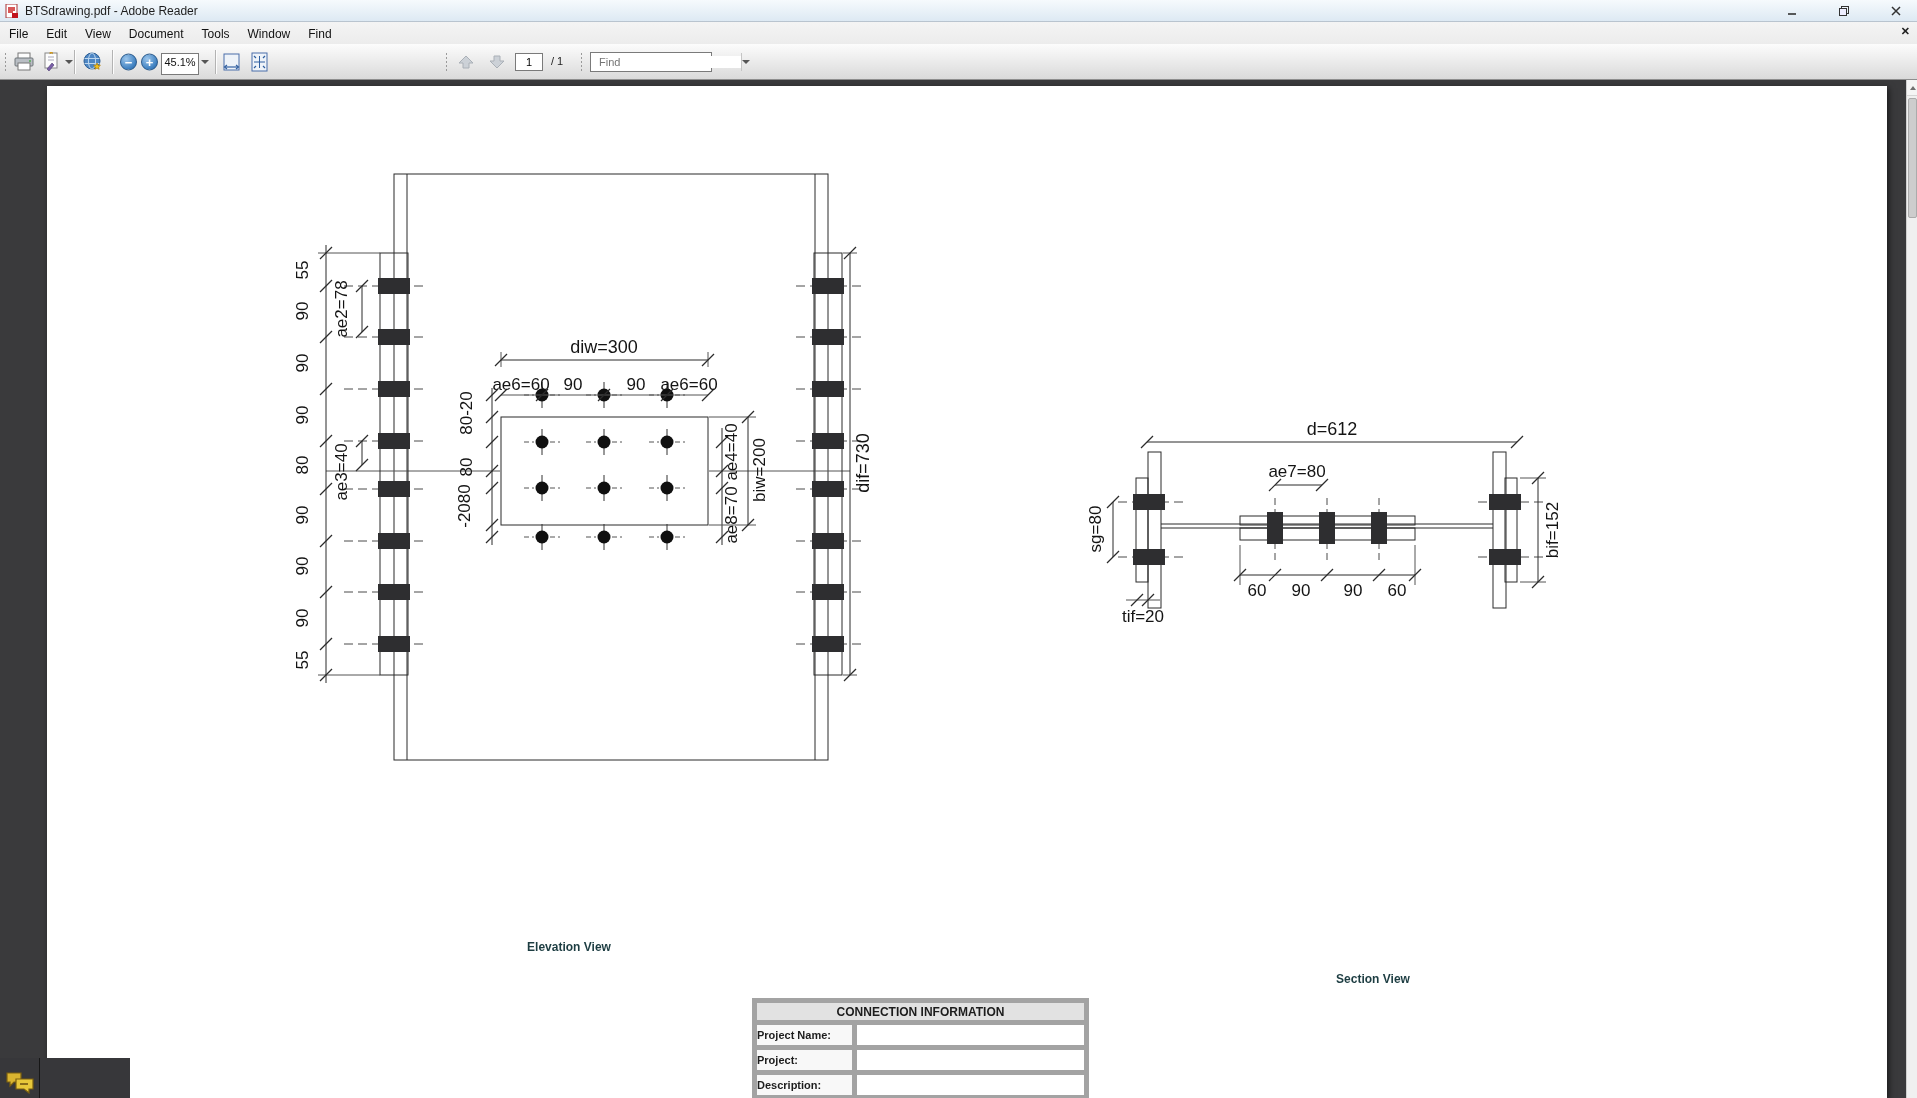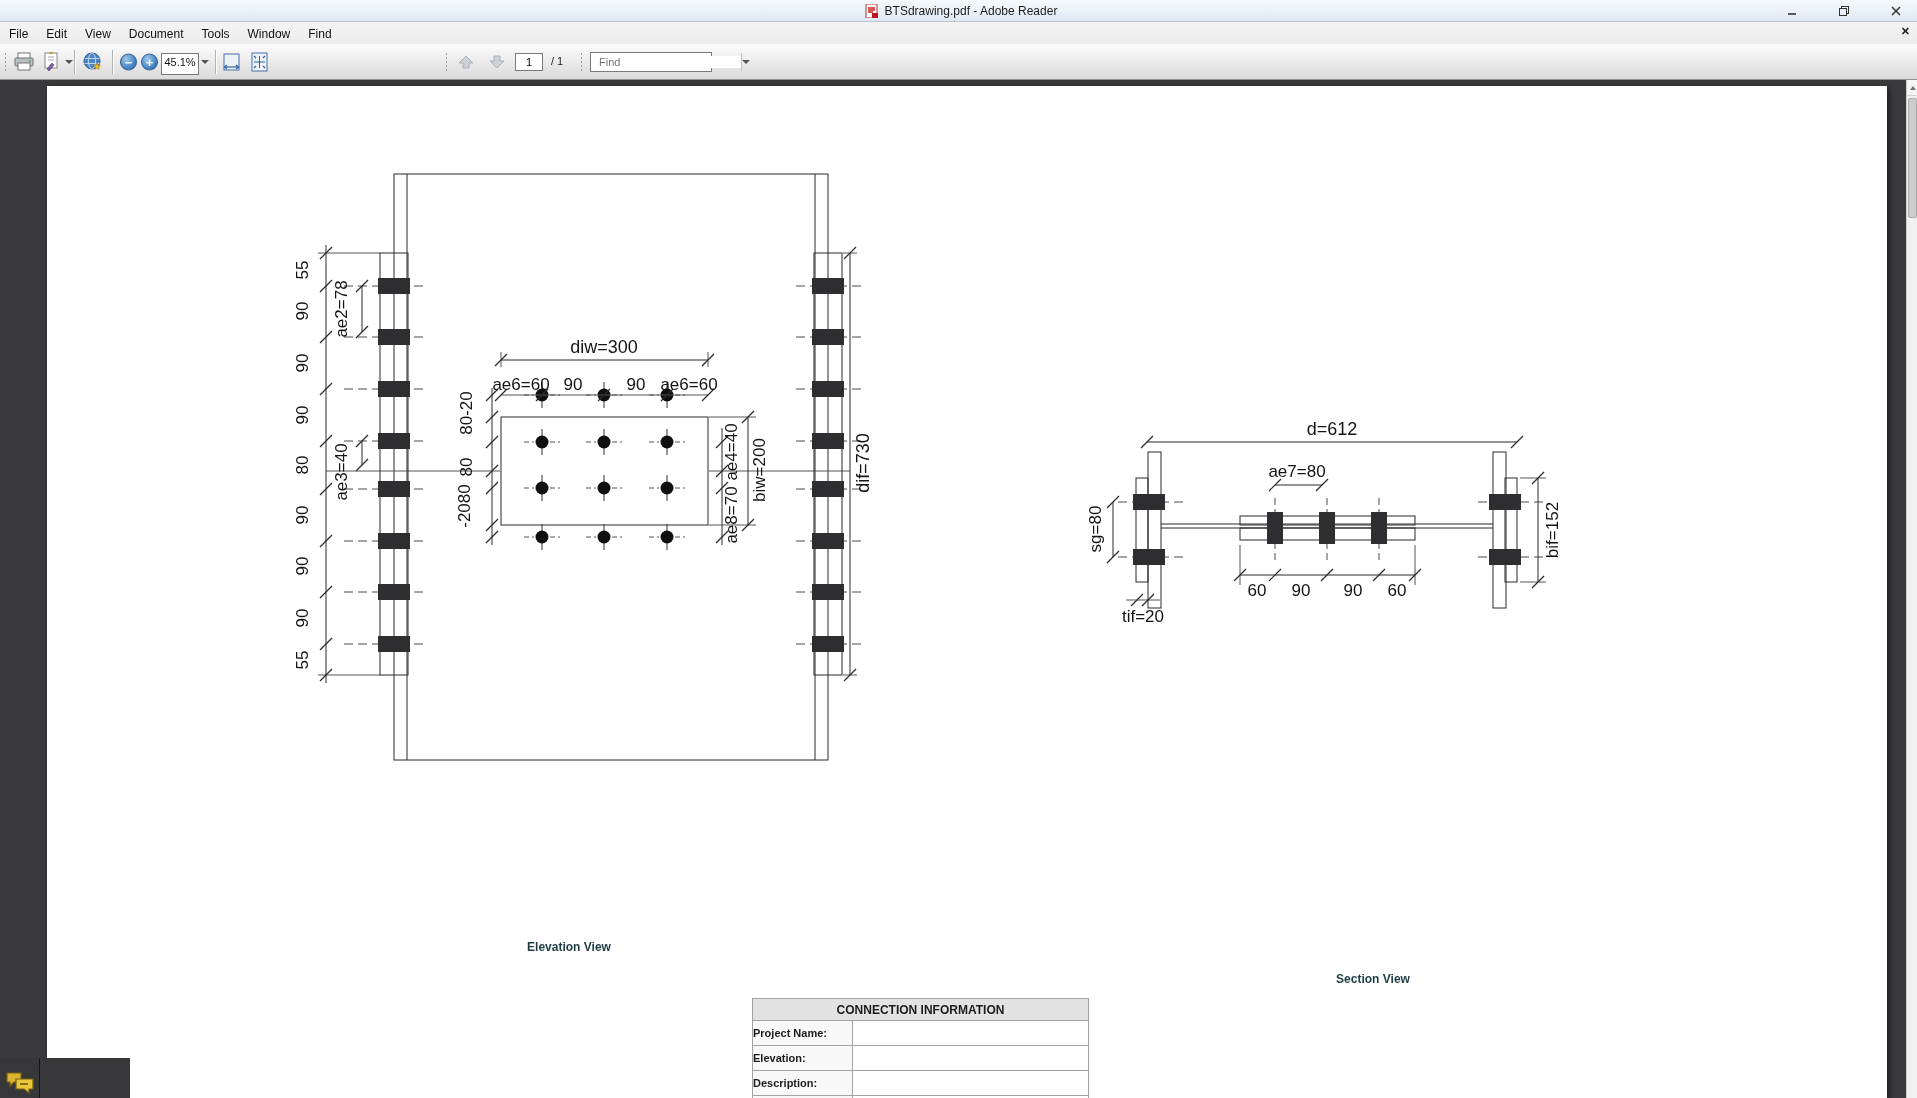--- a/index.html
+++ b/index.html
@@ -3,21 +3,21 @@
 <meta charset="utf-8">
 <style>
   * { margin:0; padding:0; box-sizing:border-box; }
   html,body { width:1917px; height:1098px; overflow:hidden; }
   body { font-family:"Liberation Sans", sans-serif; }
   #app { position:relative; width:1917px; height:1098px; background:#3a3a3c; }
 
   
   .titlebar { position:absolute; left:0; top:0; width:1917px; height:22px;
     background:linear-gradient(#f6fafd,#dde9f3); border-bottom:1px solid #b9c4cf;
-    display:flex; align-items:center;justify-content:center; }
+    display:flex; align-items:center; }
   .app-icon { width:14px; height:14px; margin:0 6px 0 5px; }
   .title-text { font-size:12px; color:#1e1e1e; }
   .win-buttons { position:absolute; right:8px; top:0; height:22px; display:flex; align-items:center; gap:26px; }
   .win-btn { width:26px; height:16px; display:flex; align-items:center; justify-content:center; color:#333; }
 
   .menubar { position:absolute; left:0; top:22px; width:1917px; height:22px;
     background:linear-gradient(#f4f4f4,#ececec); display:flex; align-items:flex-end; }
   .menu-item { font-size:12px; color:#111; padding:3px 9px; cursor:default; }
   .menubar-close { position:absolute; right:7px; top:3px; font-size:11px; font-weight:bold; color:#222; }
 
@@ -48,21 +48,21 @@
   .docarea { position:absolute; left:0; top:80px; width:1917px; height:1018px; background:#3a3a3c; overflow:hidden; }
   .page { position:absolute; left:47px; top:6px; width:1840px; height:1012px; background:#ffffff;
     box-shadow:2px 2px 6px rgba(0,0,0,.55); }
   svg.drawing { position:absolute; left:0; top:0; pointer-events:none; }
 
   .view-title { position:absolute; transform:translateX(-50%); font-size:12px; font-weight:bold;
     color:#1d3d42; white-space:nowrap; }
 
   table.info { position:absolute; left:752px; top:918px; width:337px; border-collapse:collapse;
     font-size:11px; color:#1c1c1c; background:#fff; }
-  table.info th, table.info td { border:1px solid #a3a3a3; }
+  table.info th, table.info td { border:5px solid #a3a3a3; }
   table.info th { height:22px; background:#e2e2e2; font-size:12px; font-weight:bold; text-align:center; }
   table.info td.lbl { width:100px; height:25px; background:#f8f8f8; font-weight:bold; padding-left:0; }
   table.info td.val { background:#ffffff; }
 
   .corner-patch { position:absolute; left:0; top:1058px; width:130px; height:40px; background:#37373a; }
   .corner-seam { position:absolute; left:39px; top:0; width:1px; height:40px; background:#161616; }
 
   .scrollbar { position:absolute; left:1906px; top:80px; width:11px; height:1018px; background:#f0f0f0;
     border-left:1px solid #cfcfcf; }
   .sb-up { position:absolute; left:0; top:0; width:11px; height:16px; background:#f5f5f5;
@@ -452,21 +452,21 @@
     <table class="info">
       <tbody>
           <tr>
             <th colspan="2">CONNECTION INFORMATION</th>
           </tr>
       <tr>
         <td class="lbl">Project Name:</td>
         <td class="val"></td>
           </tr>
       <tr>
-        <td class="lbl">Elevation:</td>
+        <td class="lbl">Project:</td>
         <td class="val"></td>
           </tr>
       <tr>
         <td class="lbl">Description:</td>
         <td class="val"></td>
           </tr>
       <tr>
             <td class="lbl"></td>
             <td class="val"></td>
           </tr>

